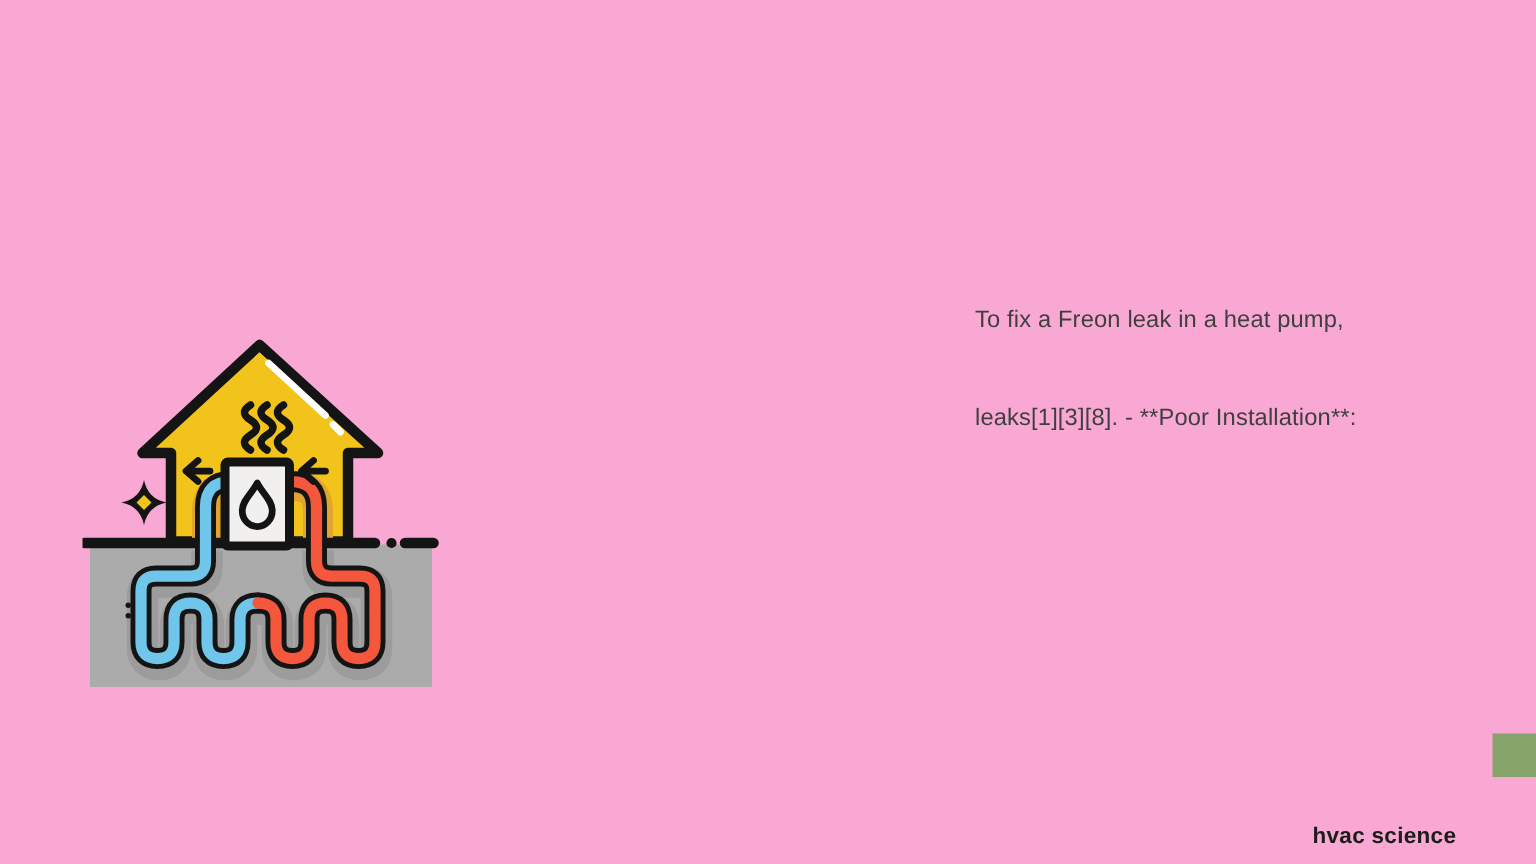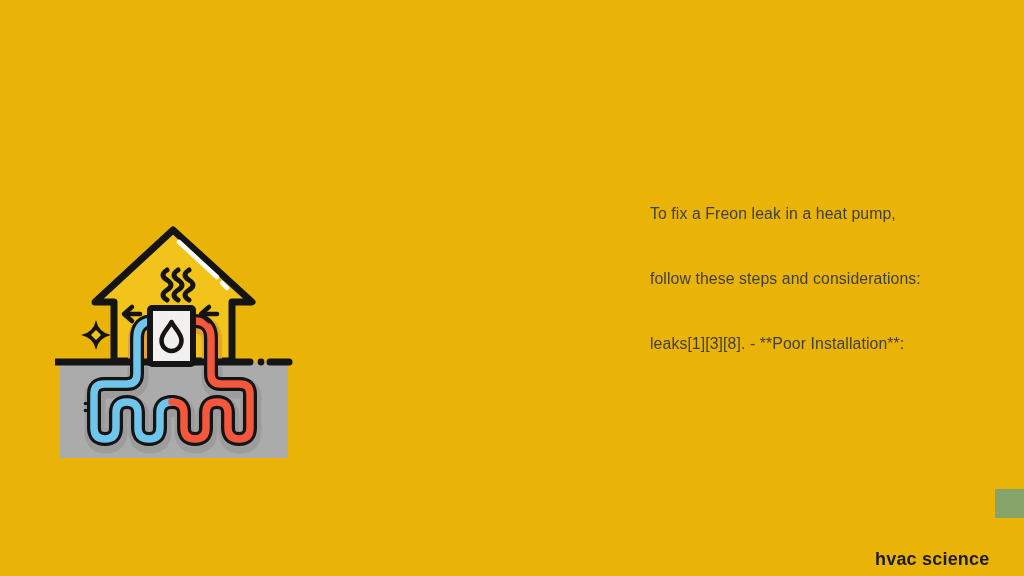--- a/index.html
+++ b/index.html
@@ -1,29 +1,29 @@
 <!DOCTYPE html>
 <html><head>
 <meta charset="utf-8">
 <style>
   html,body{margin:0;padding:0;background:#ffffff;}
   .canvas{
     position:relative;width:1024px;height:576px;overflow:hidden;
-    background:#eab308;font-family:"Liberation Sans",sans-serif;
+    background:#f9a8d4;font-family:"Liberation Sans",sans-serif;
   }
   .illustration{position:absolute;left:55px;top:226px;width:238px;height:232px;}
   .text-block{
     position:absolute;left:650px;top:160px;width:345px;
     font-size:15.8px;line-height:21.6px;color:#3f3f3f;
     letter-spacing:0.1px;white-space:pre;
   }
   .text-line{height:21.6px;}
   .watermark{
     position:absolute;left:875px;top:549px;
-    font-size:18px;font-weight:bold;color:#1c1c1c;letter-spacing:0.2px;
+    font-size:15px;font-weight:bold;color:#1c1c1c;letter-spacing:0.2px;
     white-space:nowrap;
   }
   .green-square{
     position:absolute;left:995px;top:489px;width:29px;height:29px;
     background:#86a46a;
   }
 </style>
 </head>
 <body>
 
@@ -95,21 +95,20 @@
     </g>
 
     <g>
       <path d="M 41,94 Q 43.5,106.5 56,109 Q 43.5,111.5 41,124 Q 38.5,111.5 26,109 Q 38.5,106.5 41,94 Z" fill="#141414"></path>
       <path d="M 41,104 L 46,109 L 41,114 L 36,109 Z" fill="#f2c31a"></path>
     </g>
   </svg>
 
   <div class="text-block">
     <div class="text-line">To fix a Freon leak in a heat pump,</div>
-    <div class="text-line">follow these steps and considerations:</div>
     <div class="text-line">leaks[1][3][8]. - **Poor Installation**:</div>
     
     
     
     
     
     
     
     
     

